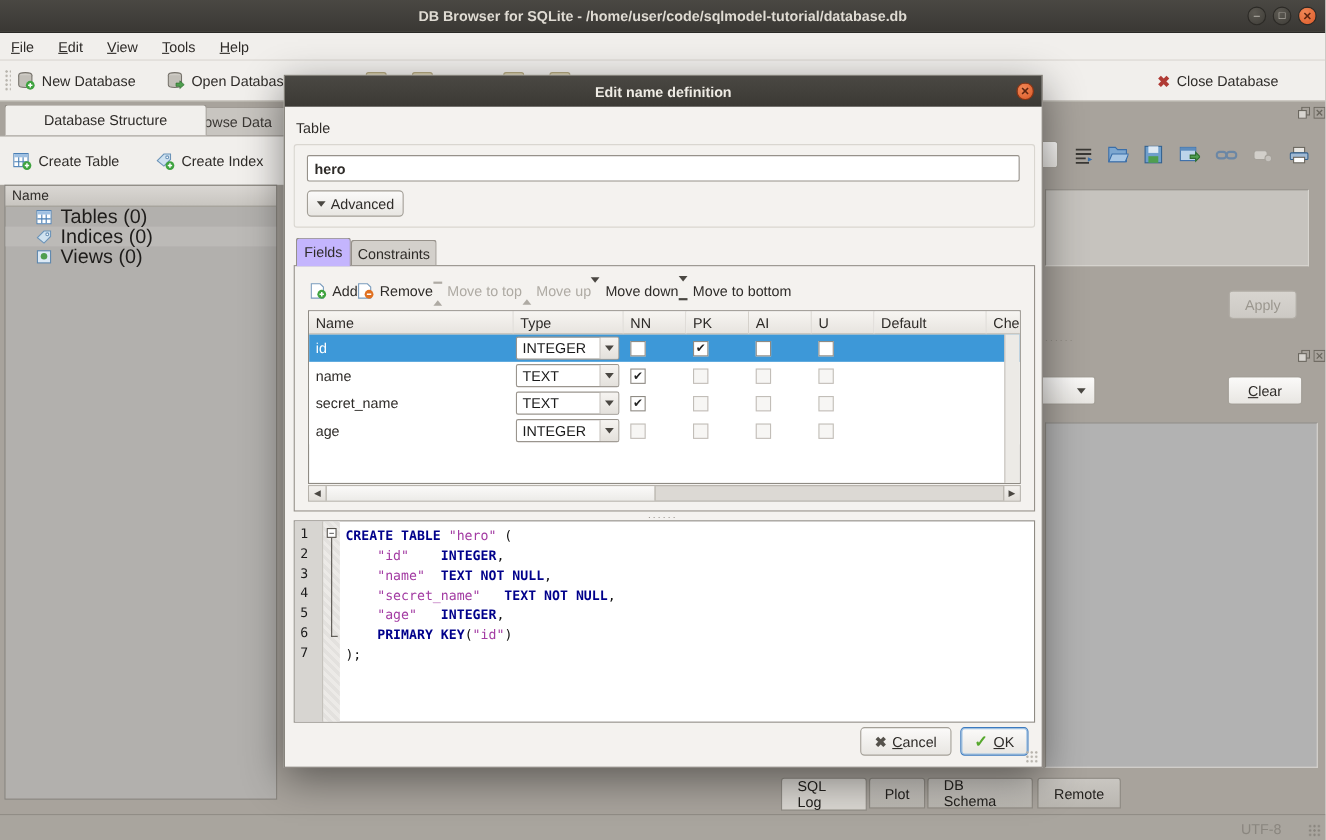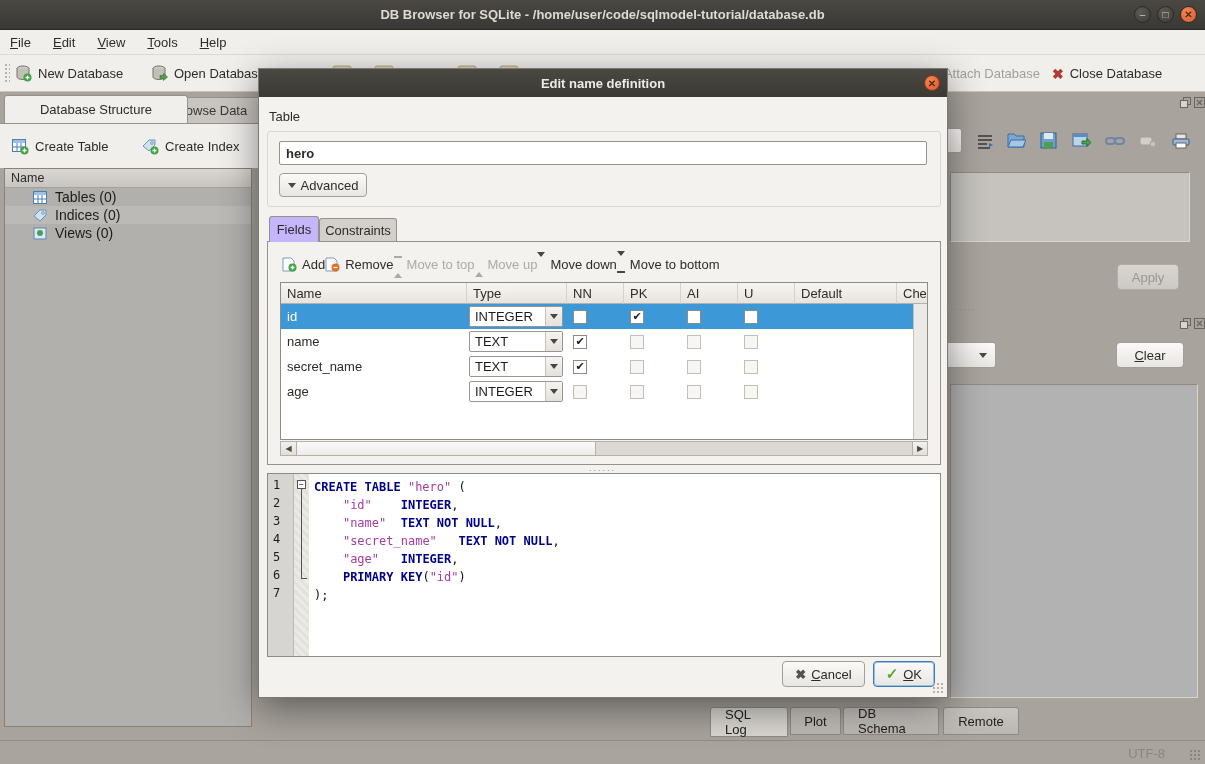--- a/index.html
+++ b/index.html
@@ -33,21 +33,21 @@
   .main-tab { position:absolute; top:95px; height:28px; display:flex; align-items:center; justify-content:center;
     border:1px solid #96918a; border-bottom:none; border-radius:3px 3px 0 0; }
   .main-tab.active { background:#f1efec; z-index:2; }
   .main-tab.inactive { background:#c8c5c0; top:97px; height:26px; color:#3a3733; }
   .left-strip { left:0; top:123px; width:258px; height:45px; background:#f1efec; border-top:1px solid #96918a; }
   .flatbtn { position:absolute; top:10px; height:25px; display:flex; align-items:center; gap:6px; color:#2e2b28; }
 
   .tree { left:4px; top:168px; width:248px; height:559px; background:#b2b0ad; border:1px solid #87837c; }
   .tree-header { height:19px; background:linear-gradient(#dad7d3,#c8c5c0); border-bottom:1px solid #a5a19a;
     padding-left:6px; display:flex; align-items:center; font-size:12.5px; }
-  .tree-row { height:18px; display:flex; align-items:center; padding-left:28px; gap:8px; font-size:14px; color:#1e1c1a; }
+  .tree-row { height:18px; display:flex; align-items:center; padding-left:28px; gap:8px; font-size:18px; color:#1e1c1a; }
   .tree-row.alt { background:#bcbab7; }
   .ec-icon { position:absolute; top:128px; width:25px; height:25px; display:flex; align-items:center; justify-content:center; }
   .gray-box { left:950px; top:172px; width:240px; height:70px; background:#c6c3be; border:1px solid #908c85; border-right-color:#d8d5d0; border-bottom-color:#d8d5d0; }
   .btn { display:flex; align-items:center; justify-content:center; gap:5px;
     background:linear-gradient(#fbfaf9,#e8e6e2); border:1px solid #a39f97; border-radius:4px; color:#2e2b28; }
   .btn.disabled { background:linear-gradient(#d8d5d0,#ccc9c4); color:#9b978f; border-color:#b1ada6; }
   .log-area { left:950px; top:384px; width:248px; height:314px; background:#b2b2b2; border:1px solid #908c85; border-right-color:#d8d5d0; border-bottom-color:#d8d5d0; }
   .dots { color:#8f8b84; font-size:9px; letter-spacing:2px; }
 
   .bottom-tab { position:absolute; top:707px; height:28px; border:1px solid #8f8b84; border-radius:3px 3px 0 0;
@@ -188,23 +188,20 @@
           <svg width="24" height="24">
             <rect x="3" y="3" width="18" height="18" rx="2" fill="#d9cfa8" stroke="#a89a6e"></rect>
           </svg>
         </div>
         <div class="ghost-ico" style="left: 497px;">
           <svg width="24" height="24">
             <rect x="3" y="3" width="18" height="18" rx="2" fill="#d9cfa8" stroke="#a89a6e"></rect>
           </svg>
         </div>
       </div>
-    <div class="tbtn disabled" style="left:880px; width:160px; justify-content:flex-end;">
-      <span>Attach Database</span>
-    </div>
     <div class="tbtn" style="left:1052px;">
       <span style="color:#b03a34; font-weight:bold; font-size:14px;">✖</span>
       <span>Close Database</span>
     </div>
   </div>
 
   <div class="main-tab active" style="left:4px; width:184px;">
     <span>Database Structure</span>
   </div>
   <div class="main-tab inactive" style="left:158px; width:104px;">

